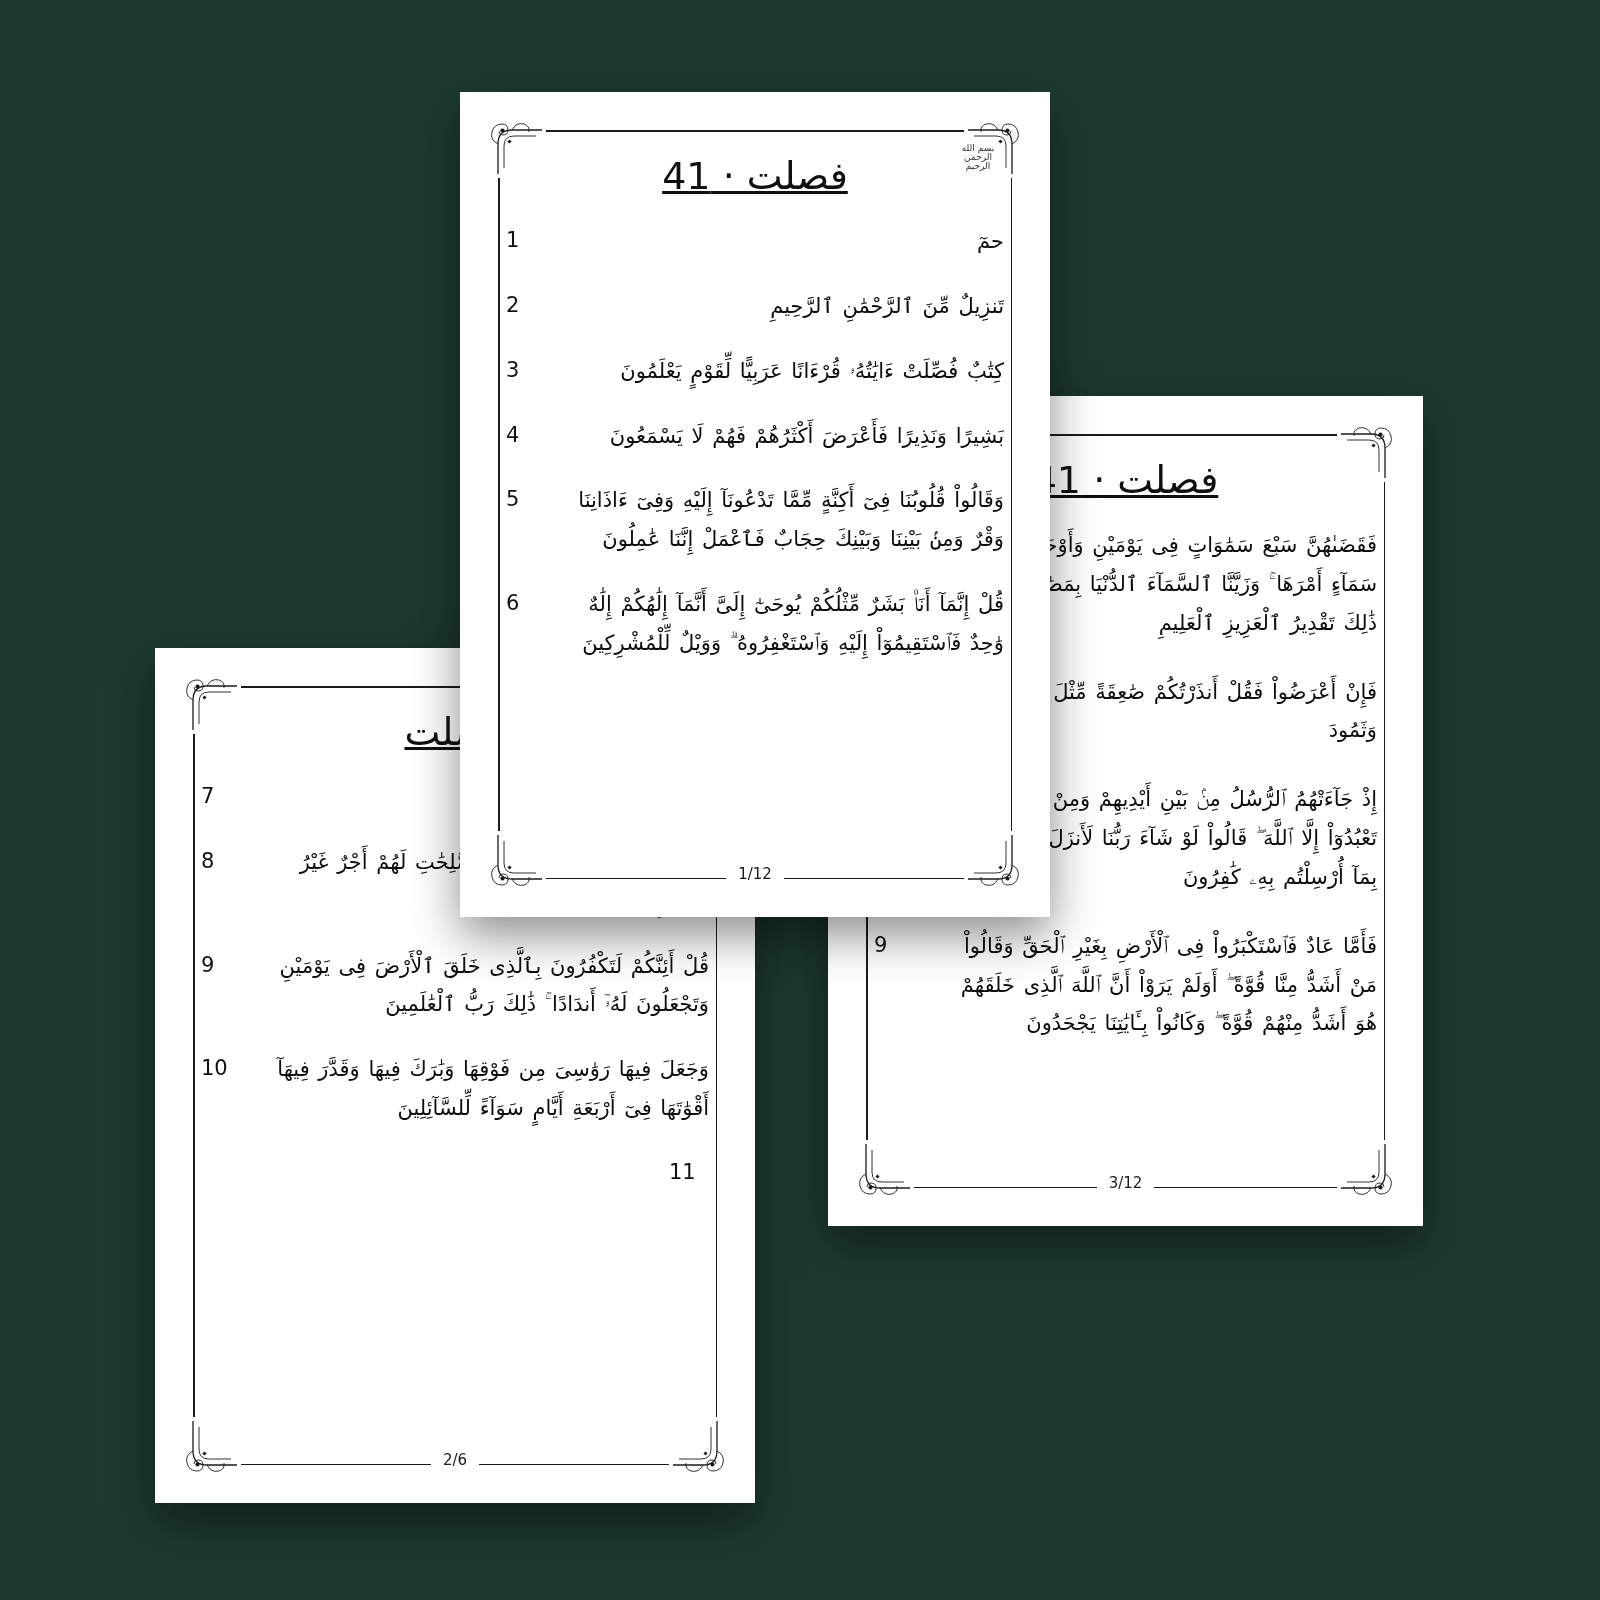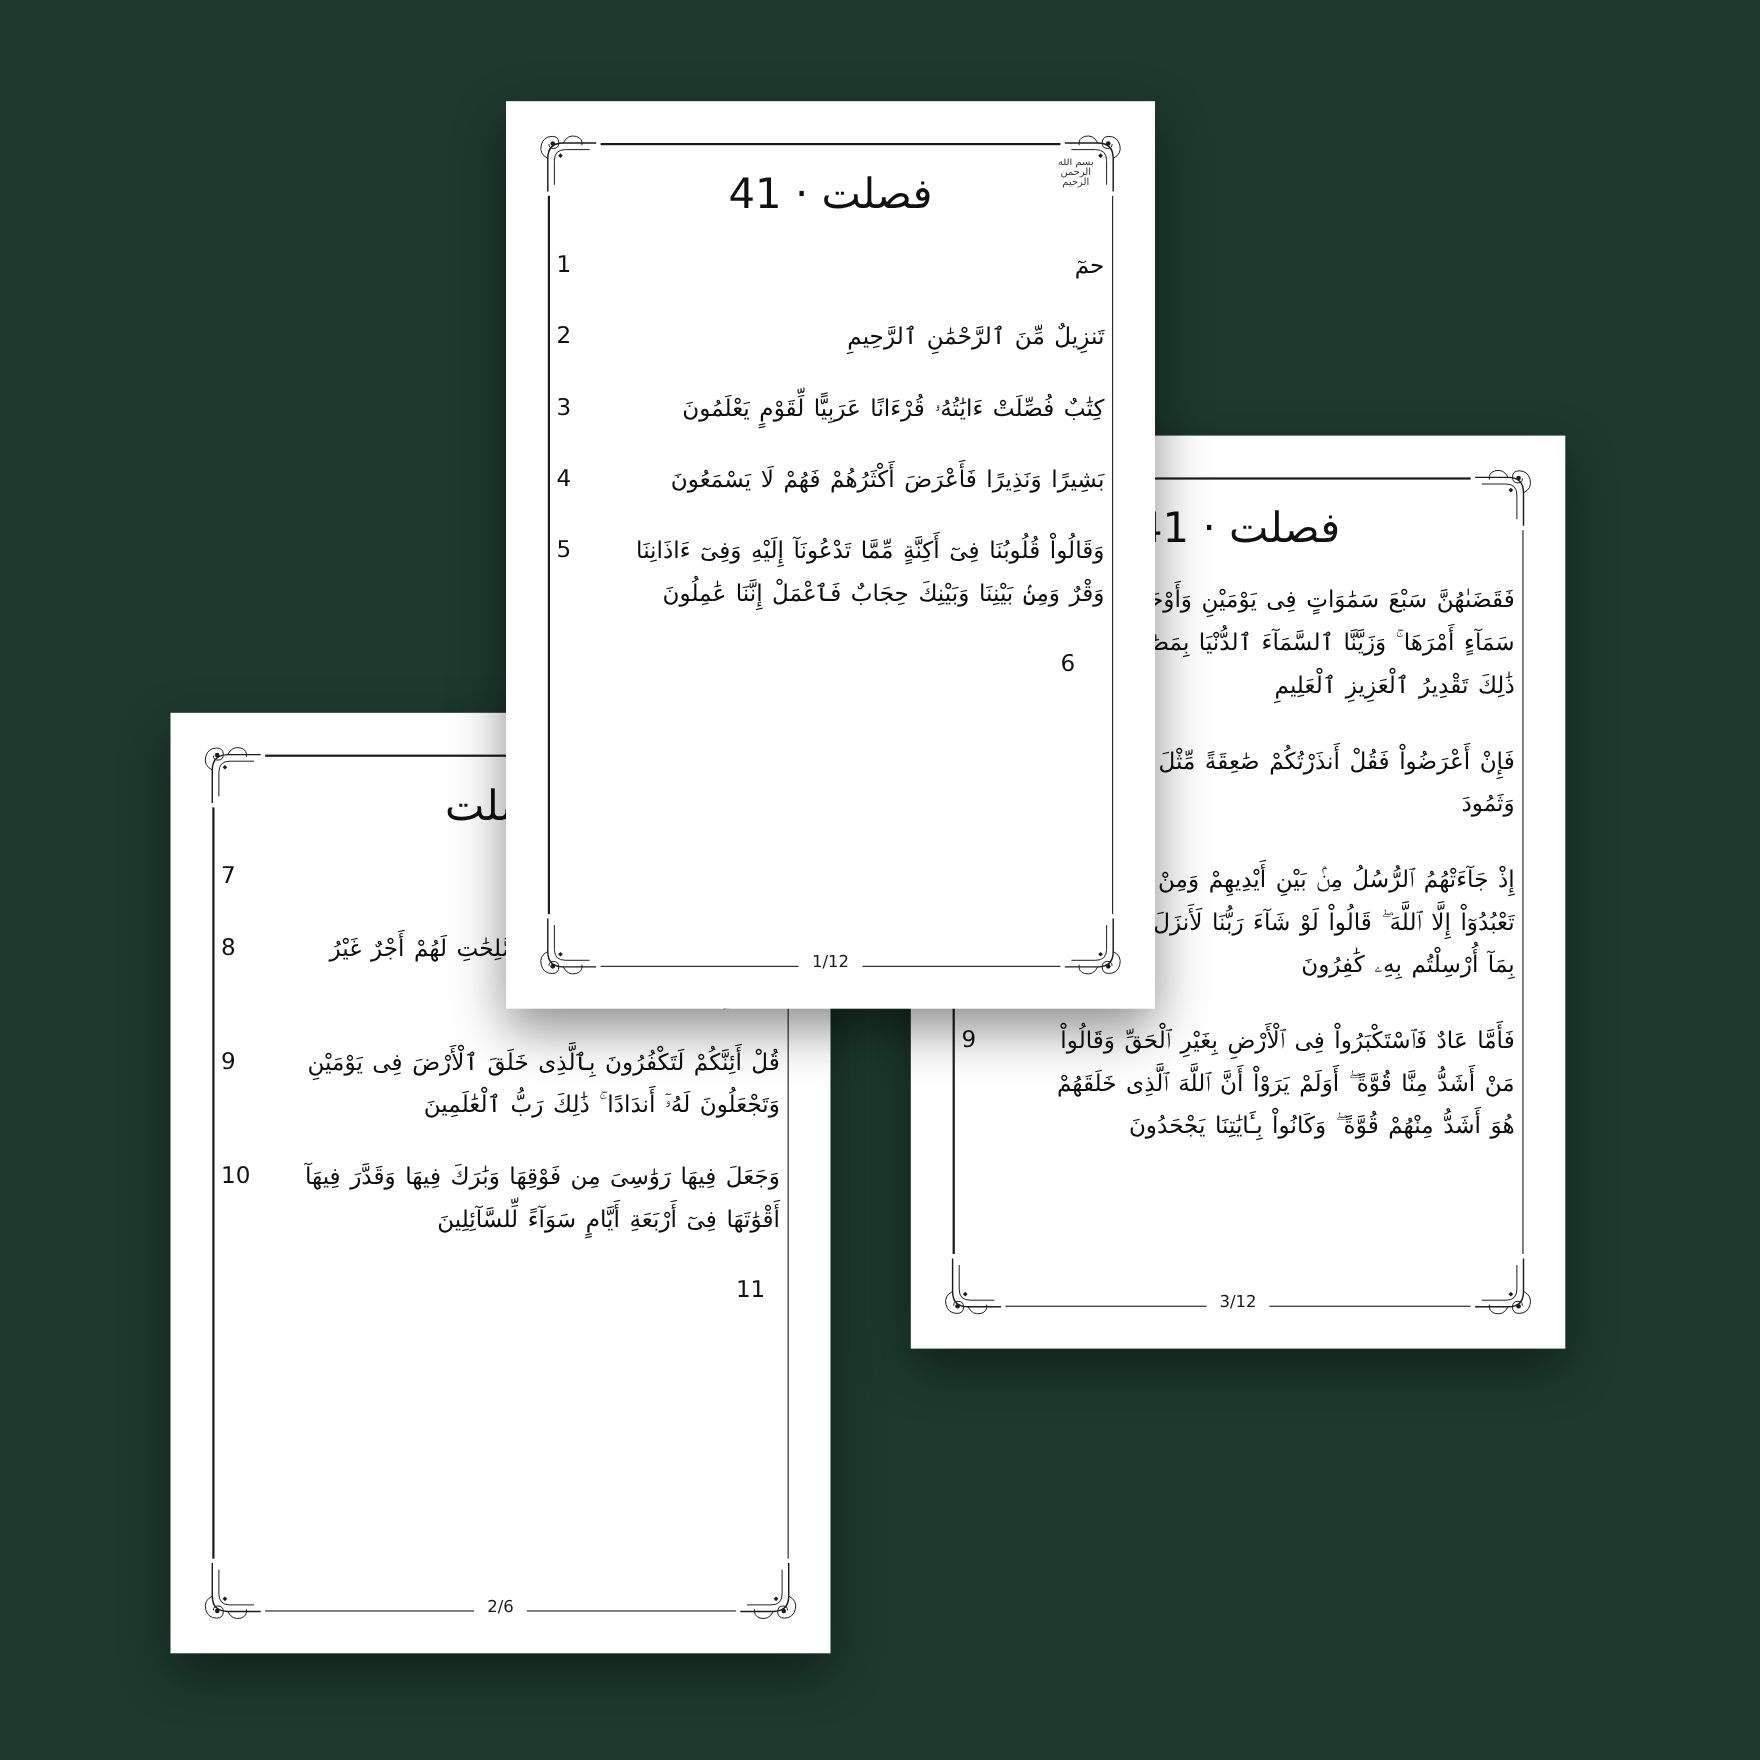--- a/index.html
+++ b/index.html
@@ -72,20 +72,21 @@
     height: 72px;
     margin-top: 6px;
   }
   .surah-title {
     font-family: "DejaVu Sans", sans-serif;
     font-size: 38px;
     color: #101010;
     direction: rtl;
     letter-spacing: 0.5px;
     white-space: nowrap;
+    text-decoration: underline;
   }
   .bismillah-mark {
     position: absolute;
     right: 0;
     top: 4px;
     width: 52px;
     height: 48px;
     font-size: 9px;
     line-height: 1.0;
     color: #1b1b1b;
@@ -406,20 +407,21 @@
         </div>
         <div class="verse-row">
           <div class="verse-text">بَشِيرًا وَنَذِيرًا فَأَعْرَضَ أَكْثَرُهُمْ فَهُمْ لَا يَسْمَعُونَ</div>
           <div class="verse-num">4</div>
         </div>
         <div class="verse-row">
           <div class="verse-text">وَقَالُواْ قُلُوبُنَا فِىٓ أَكِنَّةٍ مِّمَّا تَدْعُونَآ إِلَيْهِ وَفِىٓ ءَاذَانِنَا وَقْرٌ وَمِنۢ بَيْنِنَا وَبَيْنِكَ حِجَابٌ فَٱعْمَلْ إِنَّنَا عَٰمِلُونَ</div>
           <div class="verse-num">5</div>
         </div>
         <div class="verse-row">
+          <div class="verse-text">قُلْ إِنَّمَآ أَنَا۠ بَشَرٌ مِّثْلُكُمْ يُوحَىٰٓ إِلَىَّ أَنَّمَآ إِلَٰهُكُمْ إِلَٰهٌ وَٰحِدٌ فَٱسْتَقِيمُوٓاْ إِلَيْهِ وَٱسْتَغْفِرُوهُ ۗ وَوَيْلٌ لِّلْمُشْرِكِينَ</div>
           <div class="verse-num">6</div>
         </div>
       </div>
 
       <div class="page-footer">
         <span class="page-num">1/12</span>
       </div>
     </div>
   </div>
 

